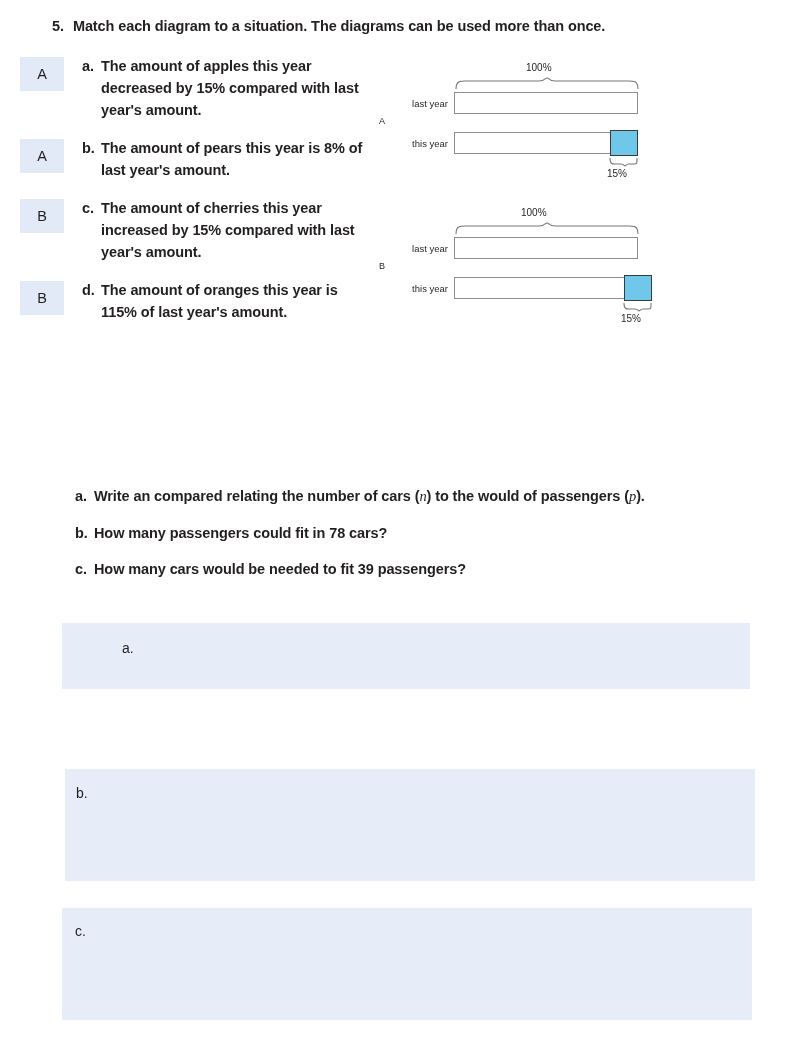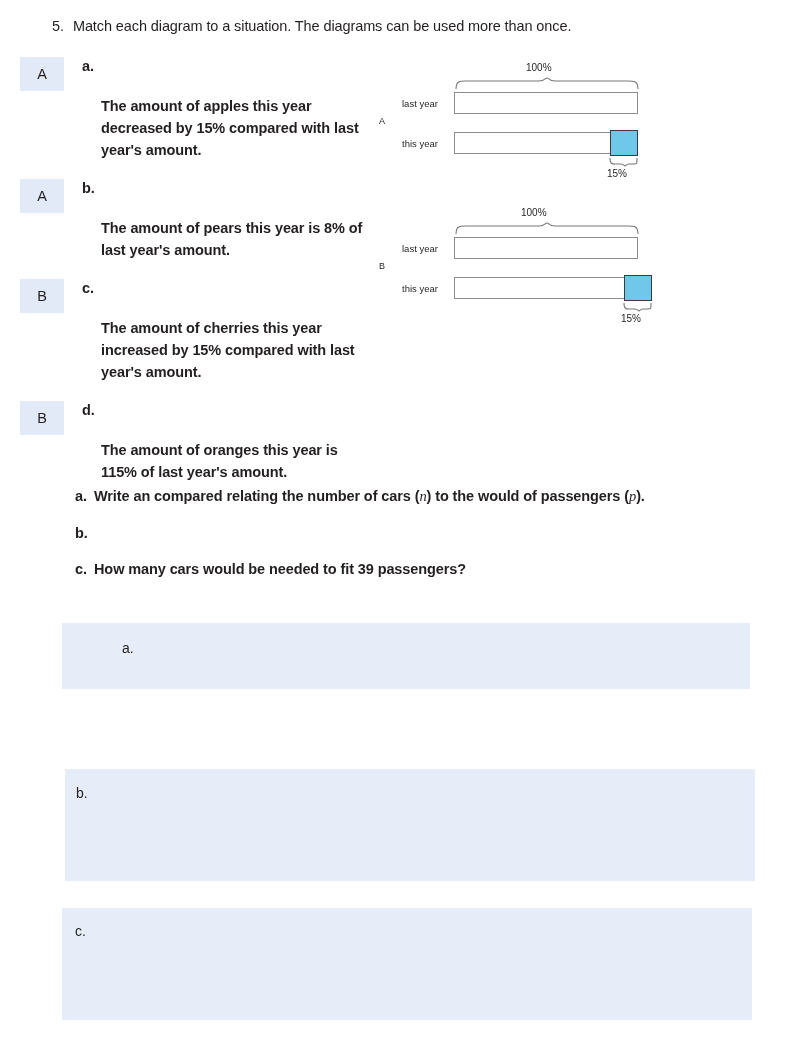--- a/index.html
+++ b/index.html
@@ -19,21 +19,21 @@
     position: absolute;
     inset: 0;
   }
 
   
   .q5-header {
     position: absolute;
     left: 52px;
     top: 18px;
     font-size: 14.5px;
-    font-weight: 400;
+    font-weight: 700;
     letter-spacing: -0.1px;
     white-space: nowrap;
   }
   .q5-header .qnum { margin-right: 9px; }
 
   .match-list {
     position: absolute;
     left: 20px;
     top: 55px;
     width: 360px;
@@ -63,37 +63,36 @@
     line-height: 1.52;
     letter-spacing: -0.1px;
     display: flex;
   }
   .match-text .itemletter {
     width: 19px;
     flex: 0 0 auto;
   }
   .match-text .itembody {
     max-width: 262px;
-    margin-top: 40px;
   }
 
   
   .diagram {
     position: absolute;
   }
   .diagram .dlabel {
     position: absolute;
     font-size: 9px;
     color: #231f20;
   }
   .diagram .rowlabel {
     position: absolute;
     font-size: 9.5px;
     color: #231f20;
-    text-align: left;
+    text-align: right;
     white-space: nowrap;
   }
   .diagram .pct {
     position: absolute;
     font-size: 10px;
     color: #231f20;
     white-space: nowrap;
   }
   .bar {
     position: absolute;
@@ -253,20 +252,21 @@
 
   <div class="q6-list">
 
     <div class="q6-item">
       <span class="itemletter">a.</span>
       <span><span>Write an compared relating the number of cars (</span><i>n</i><span>) to the would of passengers (</span><i>p</i><span>).</span></span>
     </div>
 
     <div class="q6-item">
       <span class="itemletter">b.</span>
+      <span>How many passengers could fit in 78 cars?</span>
     </div>
 
     <div class="q6-item">
       <span class="itemletter">c.</span>
       <span>How many cars would be needed to fit 39 passengers?</span>
     </div>
 
   </div>
 
   <div class="answer-box" style="left:62px; top:623px; width:688px; height:66px;">

